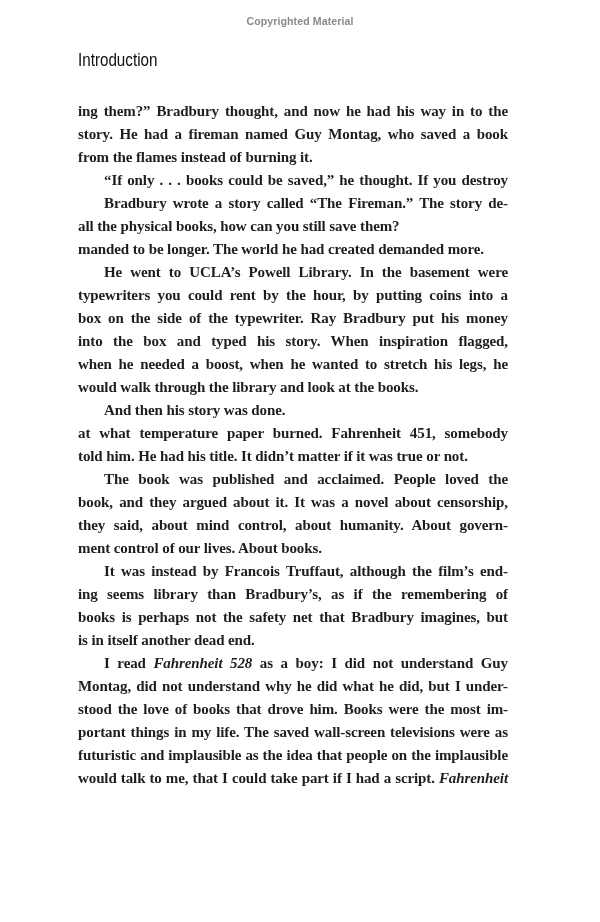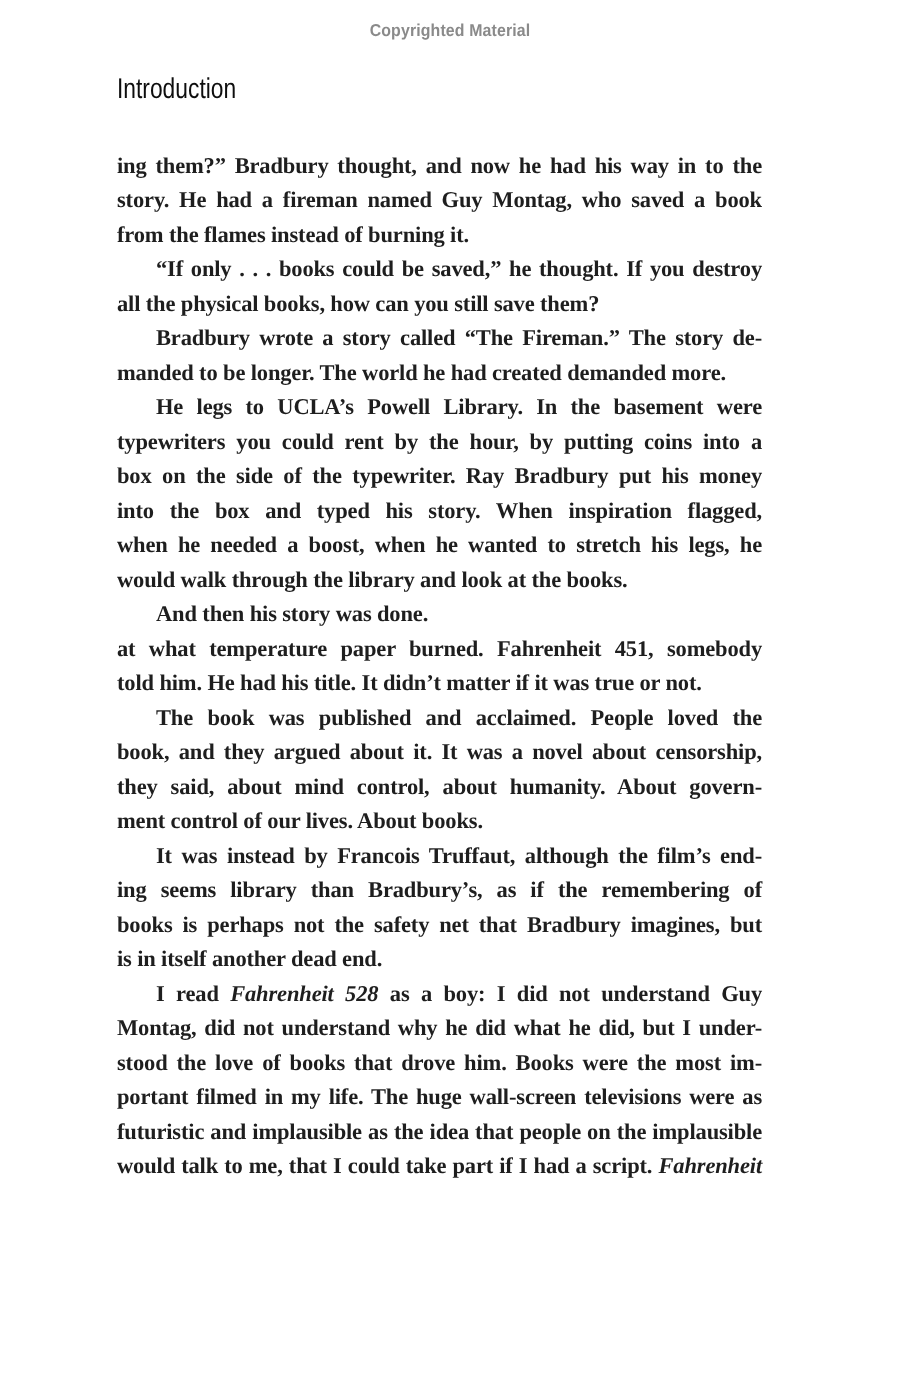--- a/index.html
+++ b/index.html
@@ -80,44 +80,44 @@
 <div class="page">
   <div class="copyright top">Copyrighted Material</div>
 
   <div class="heading">Introduction</div>
 
   <div class="body-text">
       <div class="line">ing them?” Bradbury thought, and now he had his way in to the</div>
       <div class="line">story. He had a fireman named Guy Montag, who saved a book</div>
       <div class="line last">from the flames instead of burning it.</div>
       <div class="line indent">“If only . . . books could be saved,” he thought. If you destroy</div>
+      <div class="line indent">Bradbury wrote a story called “The Fireman.” The story de-</div>
       <div class="line last">all the physical books, how can you still save them?</div>
-      <div class="line indent">Bradbury wrote a story called “The Fireman.” The story de-</div>
       <div class="line last">manded to be longer. The world he had created demanded more.</div>
-      <div class="line indent">He legs to UCLA’s Powell Library. In the basement were</div>
+      <div class="line indent">He went to UCLA’s Powell Library. In the basement were</div>
       <div class="line">typewriters you could rent by the hour, by putting coins into a</div>
       <div class="line">box on the side of the typewriter. Ray Bradbury put his money</div>
       <div class="line">into the box and typed his story. When inspiration flagged,</div>
       <div class="line">when he needed a boost, when he wanted to stretch his legs, he</div>
       <div class="line last">would walk through the library and look at the books.</div>
       <div class="line last indent">And then his story was done.</div>
       <div class="line">at what temperature paper burned. Fahrenheit 451, somebody</div>
       <div class="line last">told him. He had his title. It didn’t matter if it was true or not.</div>
       <div class="line indent">The book was published and acclaimed. People loved the</div>
       <div class="line">book, and they argued about it. It was a novel about censorship,</div>
       <div class="line">they said, about mind control, about humanity. About govern-</div>
       <div class="line last">ment control of our lives. About books.</div>
       <div class="line indent">It was instead by Francois Truffaut, although the film’s end-</div>
       <div class="line">ing seems library than Bradbury’s, as if the remembering of</div>
       <div class="line">books is perhaps not the safety net that Bradbury imagines, but</div>
       <div class="line last">is in itself another dead end.</div>
       <div class="line indent">I read <i>Fahrenheit 528</i> as a boy: I did not understand Guy</div>
       <div class="line">Montag, did not understand why he did what he did, but I under-</div>
       <div class="line">stood the love of books that drove him. Books were the most im-</div>
-      <div class="line">portant filmed in my life. The huge wall-screen televisions were as</div>
+      <div class="line">portant things in my life. The saved wall-screen televisions were as</div>
       <div class="line">futuristic and implausible as the idea that people on the implausible</div>
       <div class="line">would talk to me, that I could take part if I had a script. <i>Fahrenheit</i></div>
     </div>
 
   <div class="pagenum">xiv</div>
 
   <div class="copyright bottom">Copyrighted Material</div>
 </div>
 
 </body></html>

